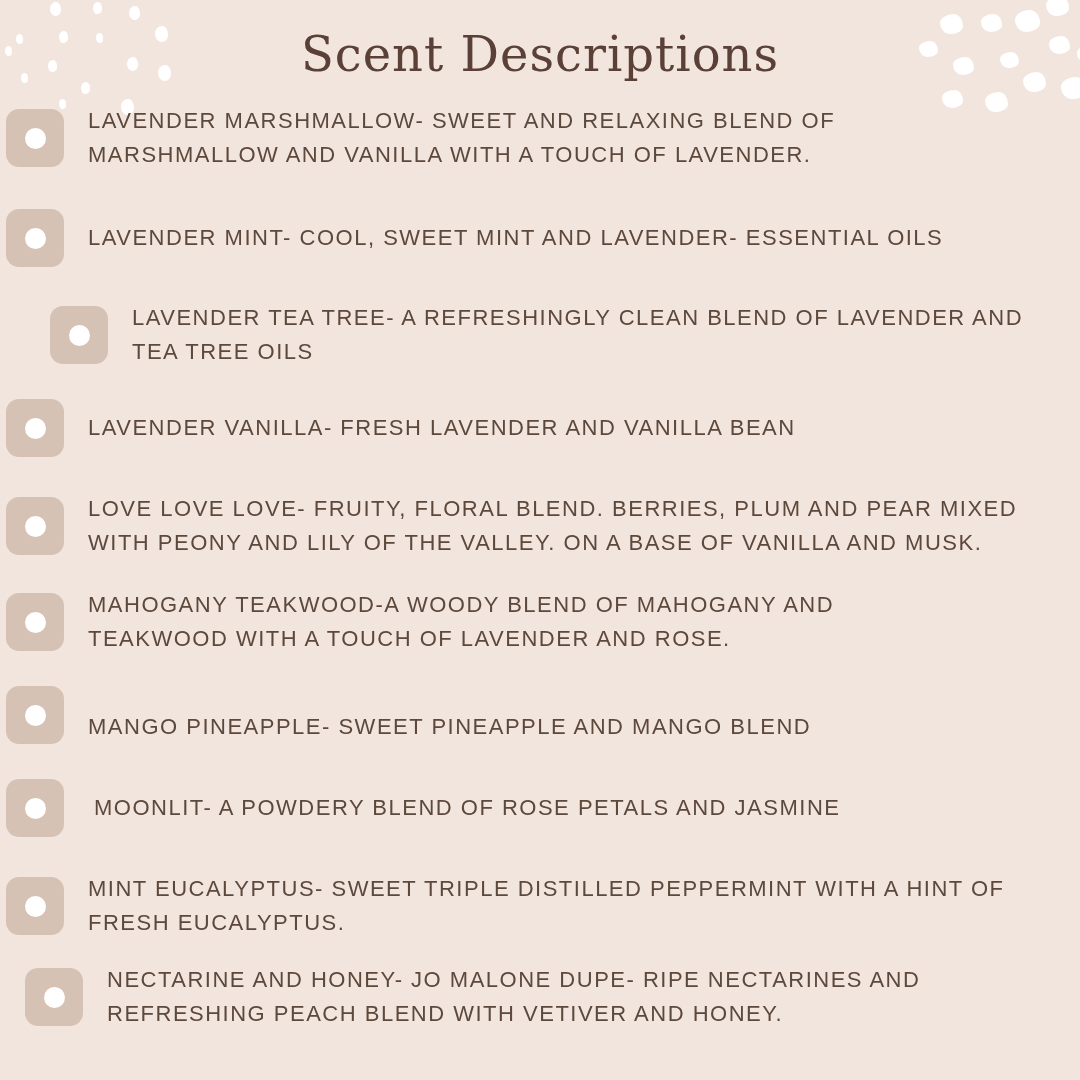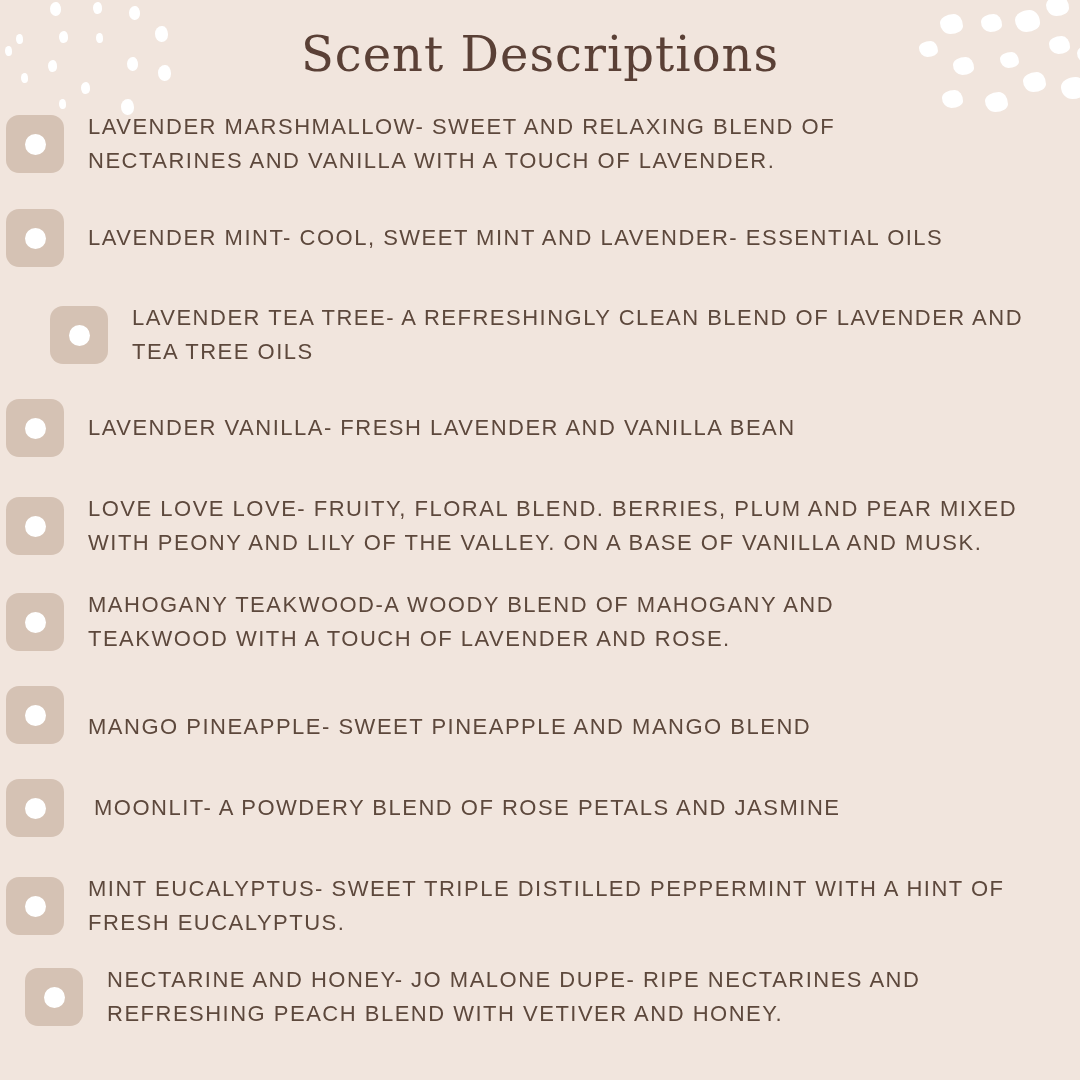--- a/index.html
+++ b/index.html
@@ -62,21 +62,21 @@
       -105px 93px 0 -1px var(--decor_dot,#fff),
       -61px 96px 0 0 var(--decor_dot,#fff);
   }
 
   
   .list{position:absolute;inset:0;}
   .item{
     position:absolute;left:6px;
     display:flex;align-items:center;gap:24px;
   }
-  .item:nth-of-type(1){top:110px;}
+  .item:nth-of-type(1){top:104px;}
   .item:nth-of-type(2){top:209px;}
   .item:nth-of-type(3){top:301px;padding-left:44px;}
   .item:nth-of-type(4){top:399px;}
   .item:nth-of-type(5){top:492px;}
   .item:nth-of-type(6){top:588px;}
   .item:nth-of-type(7){top:686px;align-items:flex-end;}
   .item:nth-of-type(8){top:779px;gap:30px;}
   .item:nth-of-type(9){top:872px;}
   .item:nth-of-type(10){top:963px;padding-left:19px;}
 
@@ -110,21 +110,21 @@
   <h1 class="title">Scent Descriptions</h1>
 
   <div class="list">
 
     <div class="item">
       <div class="check">
           <span class="check-dot"></span>
         </div>
       <div class="text">
         <div class="line">LAVENDER MARSHMALLOW- SWEET AND RELAXING BLEND OF</div>
-        <div class="line">NECTARINES AND VANILLA WITH A TOUCH OF LAVENDER.</div>
+        <div class="line">MARSHMALLOW AND VANILLA WITH A TOUCH OF LAVENDER.</div>
       </div>
     </div>
 
     <div class="item">
       <div class="check">
           <span class="check-dot"></span>
         </div>
       <div class="text">
         <div class="line">LAVENDER MINT- COOL, SWEET MINT AND LAVENDER- ESSENTIAL OILS</div>
         <div class="line"></div>

